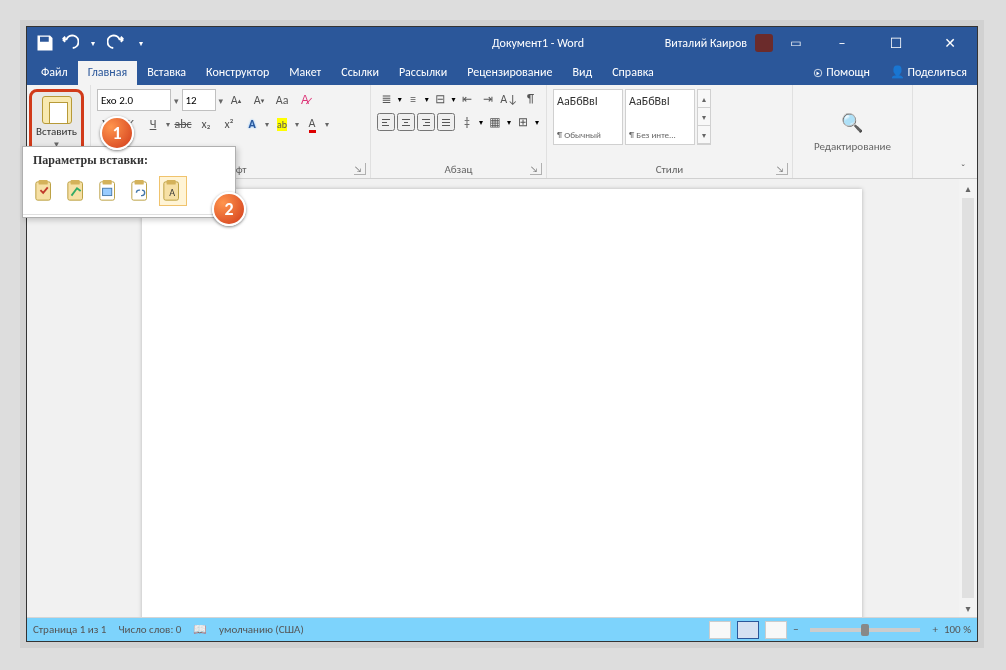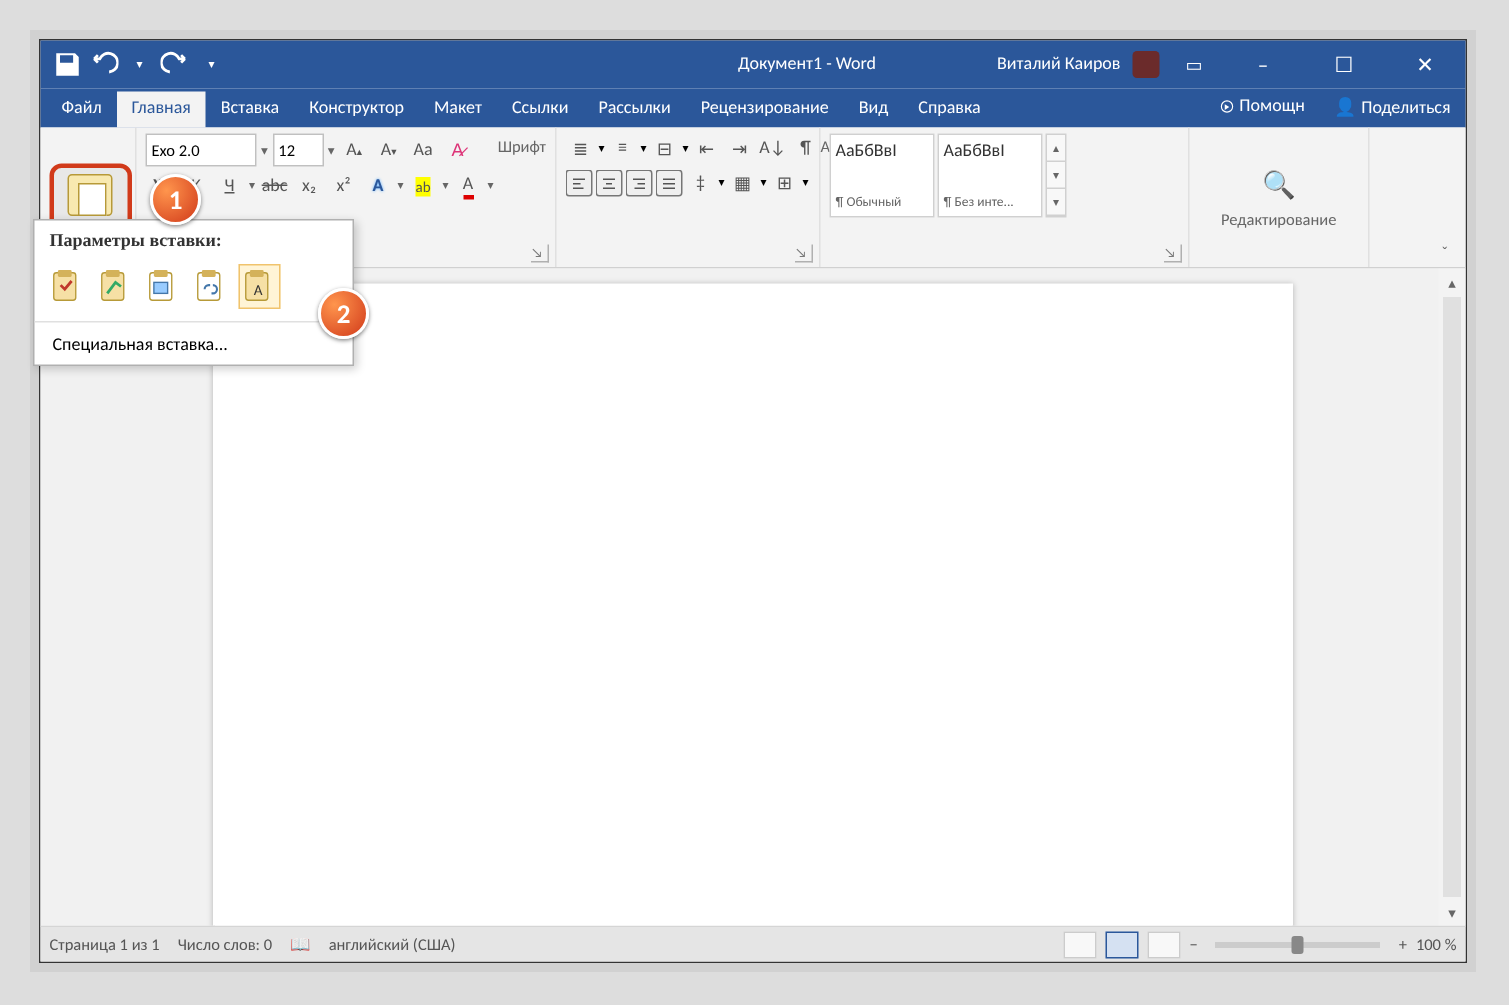--- a/index.html
+++ b/index.html
@@ -17,21 +17,21 @@
 
 
 .tabs { height: 26px; background: #2b579a; display: flex; align-items: flex-end; padding-left: 4px; gap: 0; color: #fff; font-size: 12px; }
 .tabs .tab { padding: 4px 10px 6px; cursor: default; }
 .tabs .tab.active { background: #f3f3f3; color: #2b579a; }
 .tabs .right { margin-left: auto; display: flex; }
 .tabs .right .tab svg { width: 12px; height: 12px; vertical-align: middle; fill: #fff; }
 
 
 .ribbon { height: 94px; background: #f3f3f3; border-bottom: 1px solid #d0d0d0; display: flex; position: relative; }
-.group { border-right: 1px solid #e0e0e0; display: flex; flex-direction: row; justify-content: space-between; padding: 4px 6px 2px; }
+.group { border-right: 1px solid #e0e0e0; display: flex; flex-direction: column; justify-content: space-between; padding: 4px 6px 2px; }
 .group-label { font-size: 11px; color: #666; text-align: center; margin-top: 2px; white-space: nowrap; }
 .group .dlg-launch { position: absolute; right: 4px; bottom: 3px; width: 12px; height: 12px; border: 1px solid #b0b0b0; border-left: none; border-top: none; font-size: 9px; color: #777; }
 
 .paste-btn { width: 55px; display: flex; flex-direction: column; align-items: center; gap: 1px; padding: 4px; border: 3px solid #d13a1a; border-radius: 8px; background: #e8e8e8; }
 .paste-icon { width: 30px; height: 28px; background: #f8e9b0; border: 1px solid #b79a38; border-radius: 3px; position: relative; }
 .paste-icon::before { content:""; position:absolute; left:6px; top:5px; width:17px; height:20px; background:#fff; border:1px solid #b79a38; }
 .paste-lbl { font-size: 11px; color: #333; }
 .paste-drop { font-size: 8px; color: #666; }
 
 .font-row { display: flex; align-items: center; gap: 3px; margin-bottom: 3px; }
@@ -76,21 +76,21 @@
 
 
 .doc-area { flex: 1; background: #f1f1f1; display: flex; justify-content: center; overflow: hidden; position: relative; }
 .page { width: 720px; height: 900px; background: #fff; box-shadow: 0 0 4px rgba(0,0,0,.25); margin-top: 10px; }
 .vscroll { position: absolute; right: 0; top: 0; width: 18px; height: 100%; background: #f3f3f3; display: flex; flex-direction: column; }
 .vscroll .arr { height: 18px; display: flex; align-items: center; justify-content: center; font-size: 10px; color: #666; }
 .vscroll .thumb { flex: 1; background: #e0e0e0; margin: 1px 3px; }
 .collapse { position: absolute; right: 2px; bottom: 2px; width: 14px; height: 14px; font-size: 11px; color: #666; }
 
 
-.status { height: 24px; background: #e5e5e5; border-top: 1px solid #d5d5d5; display: flex; align-items: center; font-size: 11px; color: #555; padding: 0 6px; gap: 12px; }
+.status { height: 24px; background: #7dd3fc; border-top: 1px solid #d5d5d5; display: flex; align-items: center; font-size: 11px; color: #555; padding: 0 6px; gap: 12px; }
 .status .right { margin-left: auto; display: flex; align-items: center; gap: 6px; }
 .view-btn { width: 22px; height: 18px; border: 1px solid #ccc; background: #f8f8f8; }
 .view-btn.active { background: #d5e1f2; border-color: #2b579a; }
 .zoom-slider { width: 110px; height: 4px; background: #ccc; position: relative; margin: 0 6px; }
 .zoom-slider::before { content:""; position:absolute; left:50%; top:-4px; width:1px; height:12px; background:#999; }
 .zoom-thumb { position: absolute; left: 50%; top: -4px; width: 8px; height: 12px; background: #888; border-radius: 2px; transform: translateX(-50%); }
 
 .buf-label { position: absolute; left: 20px; top: 148px; font-size: 11px; color: #666; }
 </style>
 </head>
@@ -253,20 +253,21 @@
         <div class="style-card">
           <div class="preview">АаБбВвІ</div>
           <div class="name">¶ Без инте...</div>
         </div>
         <div class="style-scroll">
             <div>▴</div>
             <div>▾</div>
             <div>▾</div>
           </div>
       </div>
+      <div class="group-label">Стили</div>
       <div class="dlg-launch">↘</div>
     </div>
 
     <div class="group edit-group">
       <div class="find-icon">🔍</div>
       <div class="group-label">Редактирование</div>
     </div>
 
     <div class="collapse">ˇ</div>
   </div>
@@ -279,21 +280,21 @@
       <div class="arr">▴</div>
       <div class="thumb"></div>
       <div class="arr">▾</div>
     </div>
   </div>
 
   <div class="status">
     <span>Страница 1 из 1</span>
     <span>Число слов: 0</span>
     <span>📖</span>
-    <span>английский (США)</span>
+    <span>умолчанию (США)</span>
     <div class="right">
       <button class="view-btn"></button>
       <button class="view-btn active"></button>
       <button class="view-btn"></button>
       <span>−</span>
       <div class="zoom-slider">
           <div class="zoom-thumb"></div>
         </div>
       <span>+</span>
       <span>100 %</span>
@@ -334,17 +335,16 @@
       </div>
     <div class="pi sel">
         <svg viewBox="0 0 24 26">
           <rect x="2" y="3" width="16" height="20" rx="2" fill="#f6e0a5" stroke="#b79a38"></rect>
           <rect x="5" y="1" width="10" height="5" rx="1" fill="#d4b25a"></rect>
           <text x="11" y="19" font-size="11" text-anchor="middle" fill="#333" font-family="Arial">A</text>
         </svg>
       </div>
   </div>
   <hr>
-  <div class="item">Специальная вставка...</div>
 </div>
 
 <div class="marker" style="left:100px; top:116px;">1</div>
 <div class="marker" style="left:212px; top:192px;">2</div>
 
 </body></html>

